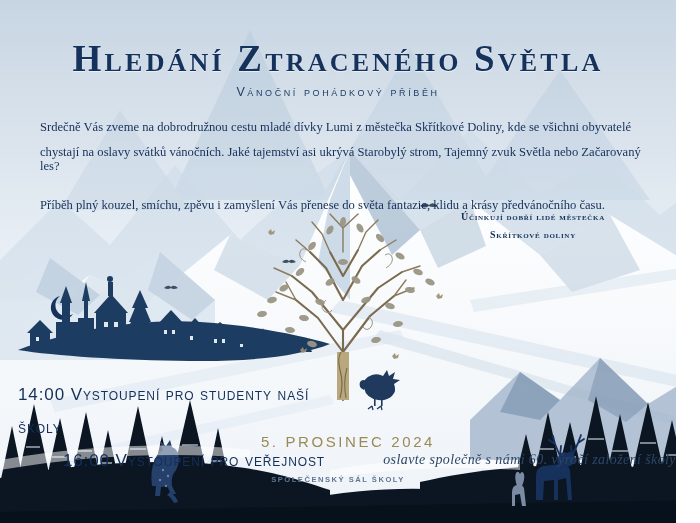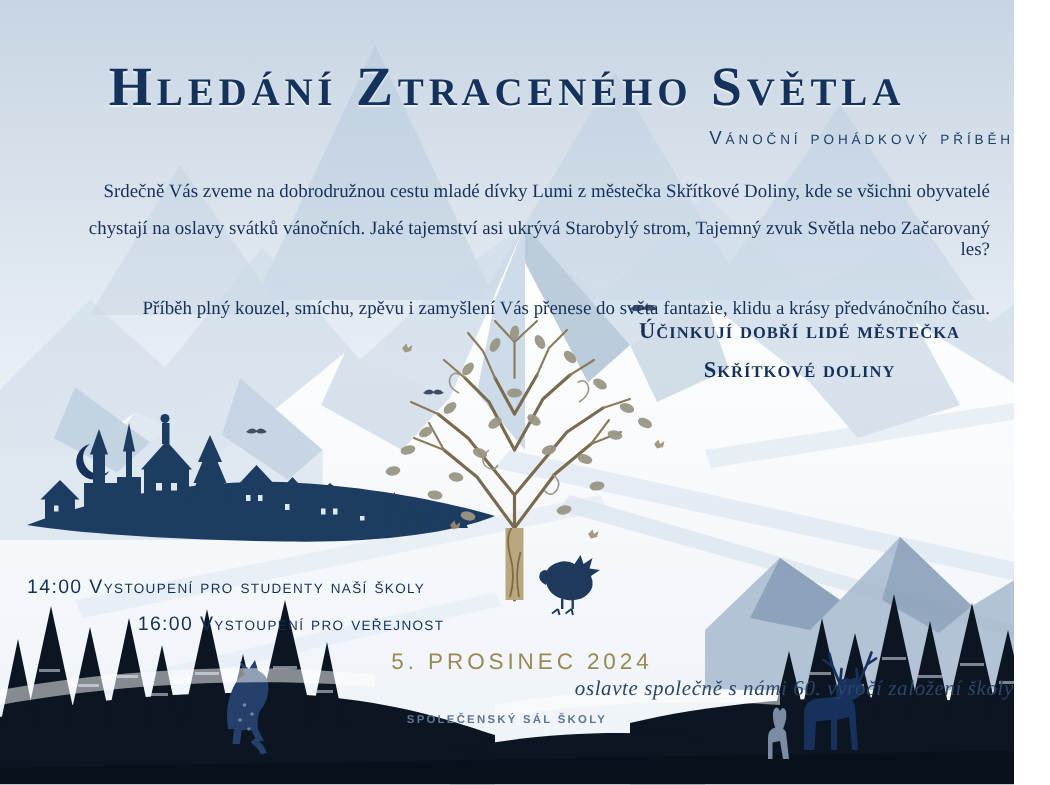--- a/index.html
+++ b/index.html
@@ -13,45 +13,45 @@
   .txt{position:absolute;z-index:10;}
 
   .title{
     left:0;right:0;top:37px;text-align:center;
     font-family:"Liberation Serif",serif;
     font-size:37px;letter-spacing:3.2px;color:#15325c;
     font-variant:small-caps;font-weight:700;
     text-shadow:0 1px 1px rgba(255,255,255,.65);
   }
   .subtitle{
-    left:0;right:0;top:85px;text-align:right;
+    left:0;right:0;top:85px;text-align:center;
     font-family:"Liberation Sans",sans-serif;
     font-size:12.5px;letter-spacing:2.6px;color:#1f3f67;
     font-variant:small-caps;font-weight:400;
   }
   .para{
-    left:40px;width:620px;text-align:right;
+    left:40px;width:620px;text-align:left;
     font-family:"Liberation Serif",serif;
     font-size:12.6px;color:#16305a;line-height:1.1;
   }
   .p1{top:121px;}
   .p2{top:146px;}
   .p3{top:172px;margin-top:27px;}
 
   .cast{
     right:28px;top:208px;text-align:center;width:230px;
     font-family:"Liberation Serif",serif;
-    font-size:15px;letter-spacing:.7px;color:#14305a;
+    font-size:10px;letter-spacing:.7px;color:#14305a;
     font-variant:small-caps;font-weight:600;line-height:1.75;
   }
 
   .times{
     left:10px;top:378px;width:320px;
     font-family:"Liberation Sans",sans-serif;
-    font-size:13px;letter-spacing:.9px;color:#14305a;
+    font-size:17px;letter-spacing:.9px;color:#14305a;
     font-variant:small-caps;font-weight:400;line-height:1.95;
   }
   .t1{text-align:left;padding-left:8px;}
   .t2{text-align:center;padding-left:48px;}
 
   .date{
     left:0;right:0;top:433px;text-align:center;
     font-family:"Liberation Sans",sans-serif;
     font-size:15px;letter-spacing:2.6px;color:#9a8a55;
     font-weight:400;

